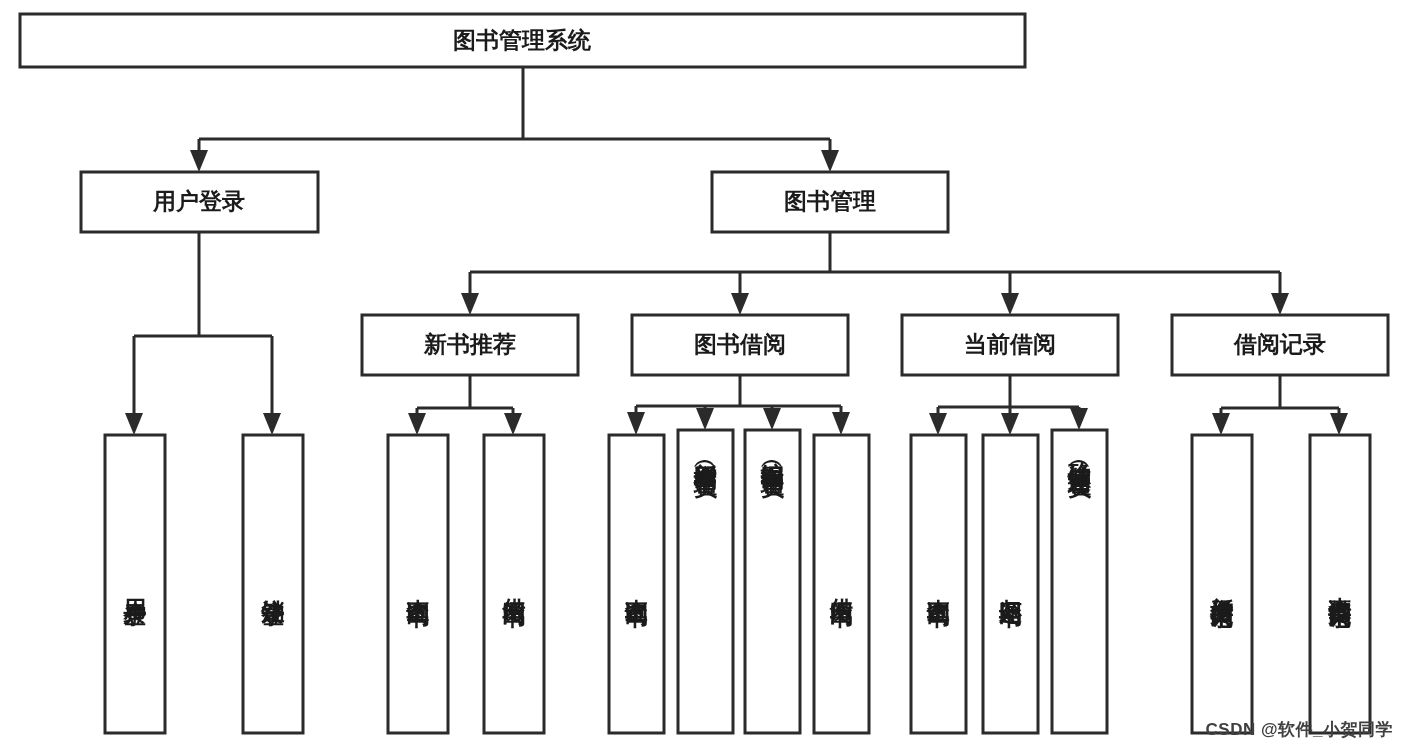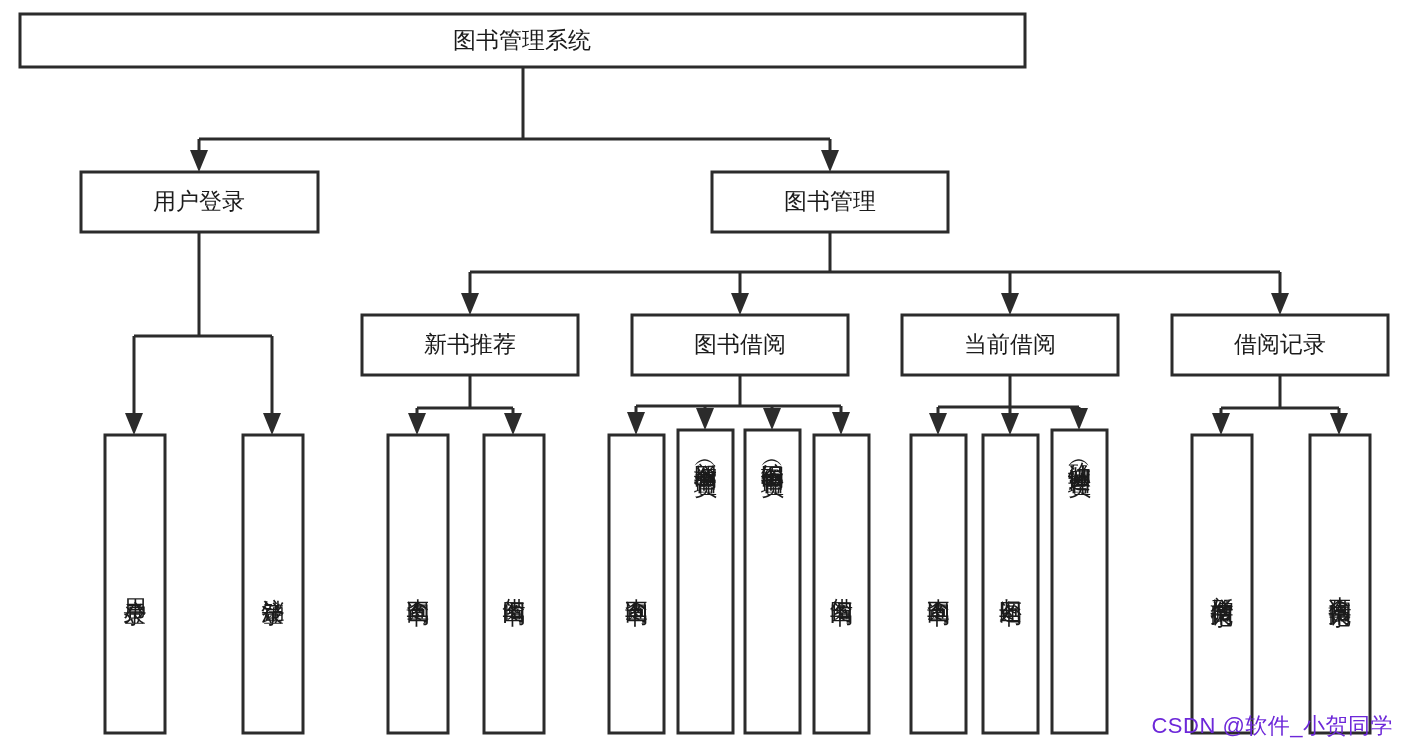--- a/index.html
+++ b/index.html
@@ -13,20 +13,21 @@
     font-family: "Liberation Sans", "DejaVu Sans", sans-serif;
     overflow: hidden;
     position: relative;
   }
   #diagram-root {
     position: absolute;
     left: 0;
     top: 0;
     width: 1405px;
     height: 747px;
+    font-weight: bold;
   }
   svg.flow {
     display: block;
     width: 1405px;
     height: 747px;
   }
   .node-rect {
     fill: #ffffff;
     stroke: #2b2b2b;
     stroke-width: 3;
@@ -63,22 +64,22 @@
     line-height: 1.18;
     letter-spacing: 2px;
     color: #1b1b1b;
     white-space: nowrap;
   }
   #watermark {
     position: absolute;
     right: 12px;
     bottom: 6px;
     font-family: "Liberation Sans", "DejaVu Sans", sans-serif;
-    font-size: 22px;
-    color: #6d28d9;
+    font-size: 17px;
+    color: #404040;
     letter-spacing: 0.5px;
     user-select: none;
   }
 </style>
 </head>
 <body>
 
 <div id="diagram-root">
 
   <svg class="flow" viewBox="0 0 1405 747" xmlns="http://www.w3.org/2000/svg">

